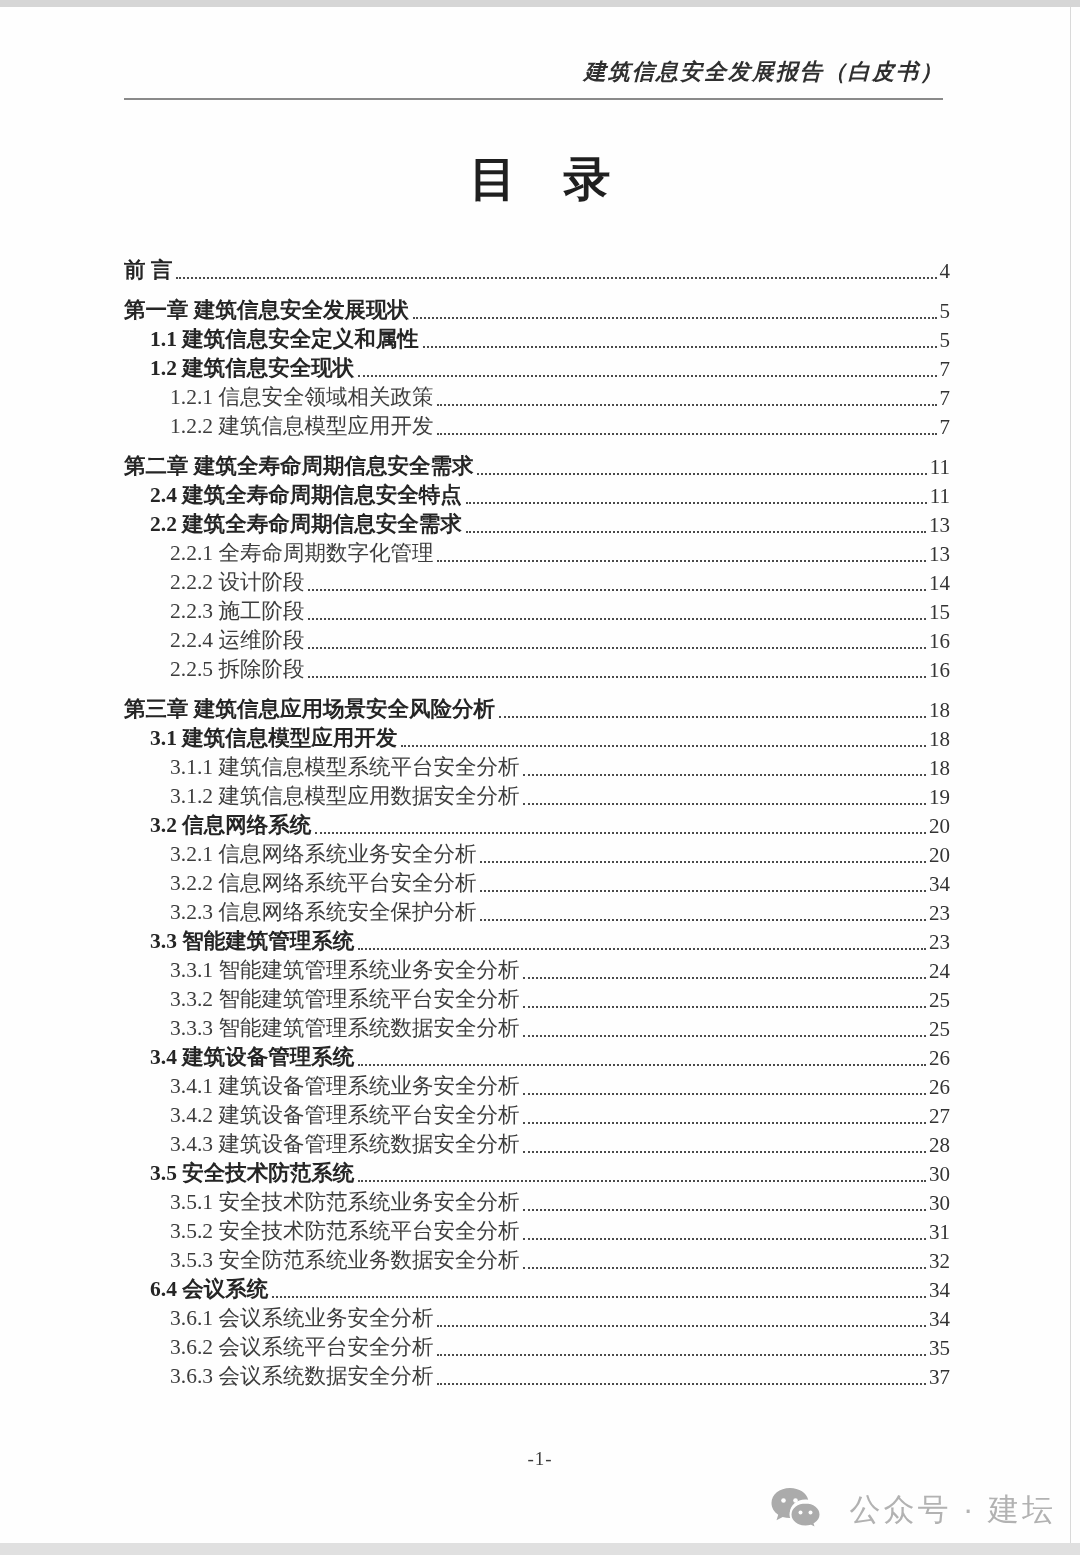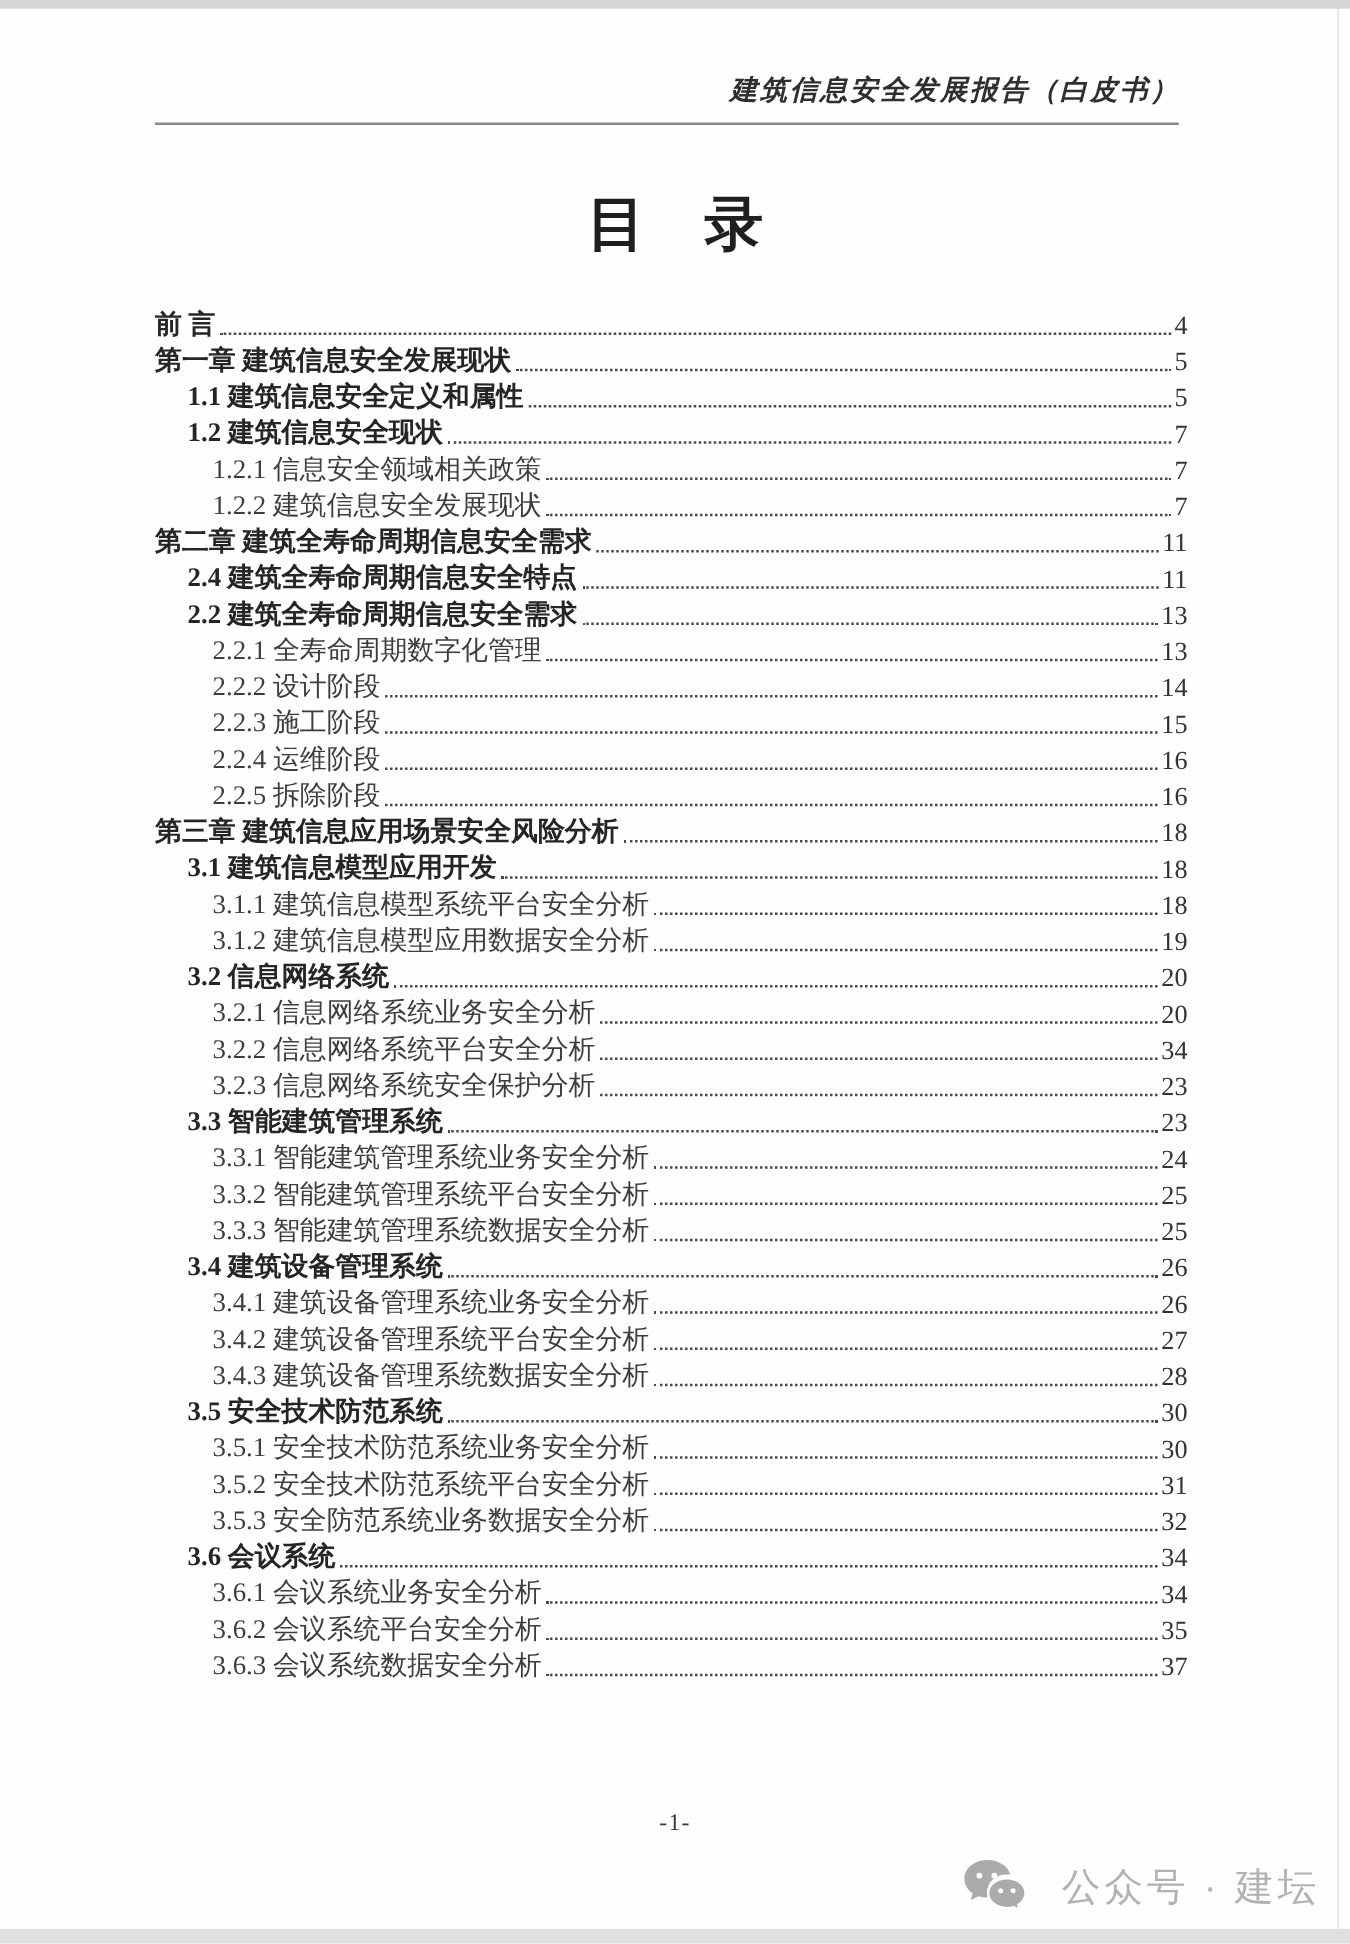--- a/index.html
+++ b/index.html
@@ -59,21 +59,21 @@
   }
   .toc-entry {
     display: flex;
     align-items: flex-end;
     height: 29px;
     font-size: 21.5px;
     color: #3d3d3d;
     white-space: nowrap;
   }
   .toc-entry.bold { font-weight: bold; color: #252525; }
-  .toc-entry.level-0 { }
+  .toc-entry.level-0 { margin-top: 11px; }
   .toc-entry.level-1 { padding-left: 26px; }
   .toc-entry.level-2 { padding-left: 46px; }
   .toc-label { flex: 0 0 auto; line-height: 1.15; }
   .toc-dots {
     flex: 1 1 auto;
     border-bottom: 2.6px dotted #4a4a4a;
     margin: 0 3px 4px 4px;
     min-width: 20px;
   }
   .toc-page {
@@ -145,21 +145,21 @@
     <span class="toc-page">7</span>
   </div>
 
   <div class="toc-entry level-2">
     <span class="toc-label">1.2.1 信息安全领域相关政策</span>
     <span class="toc-dots"></span>
     <span class="toc-page">7</span>
   </div>
 
   <div class="toc-entry level-2">
-    <span class="toc-label">1.2.2 建筑信息安全发展现状</span>
+    <span class="toc-label">1.2.2 建筑信息模型应用开发</span>
     <span class="toc-dots"></span>
     <span class="toc-page">7</span>
   </div>
 
   <div class="toc-entry level-0 bold">
     <span class="toc-label">第二章 建筑全寿命周期信息安全需求</span>
     <span class="toc-dots"></span>
     <span class="toc-page">11</span>
   </div>
 
@@ -319,21 +319,21 @@
     <span class="toc-page">31</span>
   </div>
 
   <div class="toc-entry level-2">
     <span class="toc-label">3.5.3 安全防范系统业务数据安全分析</span>
     <span class="toc-dots"></span>
     <span class="toc-page">32</span>
   </div>
 
   <div class="toc-entry level-1 bold">
-    <span class="toc-label">3.6 会议系统</span>
+    <span class="toc-label">6.4 会议系统</span>
     <span class="toc-dots"></span>
     <span class="toc-page">34</span>
   </div>
 
   <div class="toc-entry level-2">
     <span class="toc-label">3.6.1 会议系统业务安全分析</span>
     <span class="toc-dots"></span>
     <span class="toc-page">34</span>
   </div>
 

